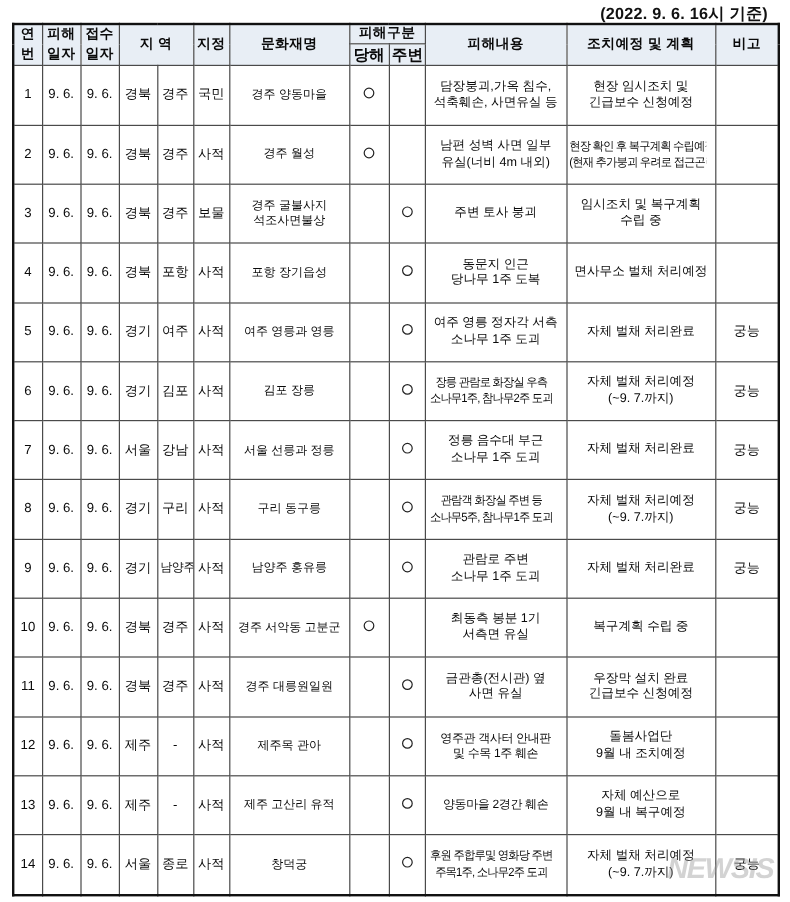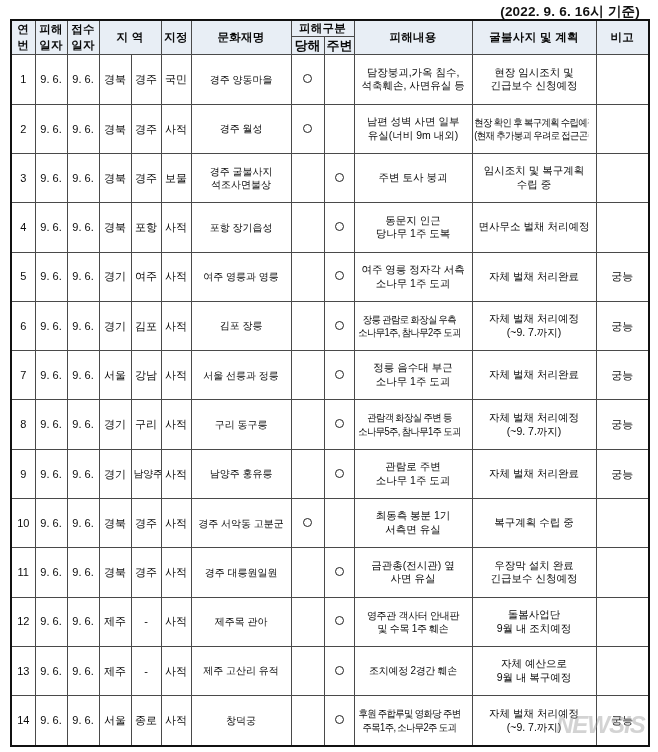--- a/index.html
+++ b/index.html
@@ -190,21 +190,21 @@
         </th>
         <th rowspan="2">
           <span class="cellline">접수</span>
           <span class="cellline">일자</span>
         </th>
         <th rowspan="2" colspan="2">지 역</th>
         <th rowspan="2">지정</th>
         <th rowspan="2">문화재명</th>
         <th colspan="2" class="grp">피해구분</th>
         <th rowspan="2">피해내용</th>
-        <th rowspan="2">굴불사지 및 계획</th>
+        <th rowspan="2">조치예정 및 계획</th>
         <th rowspan="2">비고</th>
       </tr>
       <tr>
         <th class="sub">당해</th>
         <th class="sub">주변</th>
       </tr>
     </thead>
     <tbody id="table-body">
         <tr>
           <td class="no">1</td>
@@ -235,21 +235,21 @@
           <td class="prov">경북</td>
           <td class="city">경주</td>
           <td class="desig">사적</td>
           <td class="name">
             <span class="cellline">경주 월성</span>
           </td>
           <td class="self"><span class="mark"></span></td>
           <td class="around"></td>
           <td class="damage">
             <span class="cellline">남편 성벽 사면 일부</span>
-            <span class="cellline">유실(너비 9m 내외)</span>
+            <span class="cellline">유실(너비 4m 내외)</span>
           </td>
           <td class="action squeeze">
             <span class="cellline">현장 확인 후 복구계획 수립예정</span>
             <span class="cellline">(현재 추가붕괴 우려로 접근곤란)</span>
           </td>
           <td class="note"></td>
         </tr>
         <tr>
           <td class="no">3</td>
           <td class="dmgdate">9. 6.</td>
@@ -471,21 +471,21 @@
           <td class="rcvdate">9. 6.</td>
           <td class="prov">제주</td>
           <td class="city">-</td>
           <td class="desig">사적</td>
           <td class="name">
             <span class="cellline">제주 고산리 유적</span>
           </td>
           <td class="self"></td>
           <td class="around"><span class="mark"></span></td>
           <td class="damage squeeze-mid">
-            <span class="cellline">조치예정 2경간 훼손</span>
+            <span class="cellline">양동마을 2경간 훼손</span>
           </td>
           <td class="action">
             <span class="cellline">자체 예산으로</span>
             <span class="cellline">9월 내 복구예정</span>
           </td>
           <td class="note"></td>
         </tr>
         <tr>
           <td class="no">14</td>
           <td class="dmgdate">9. 6.</td>

